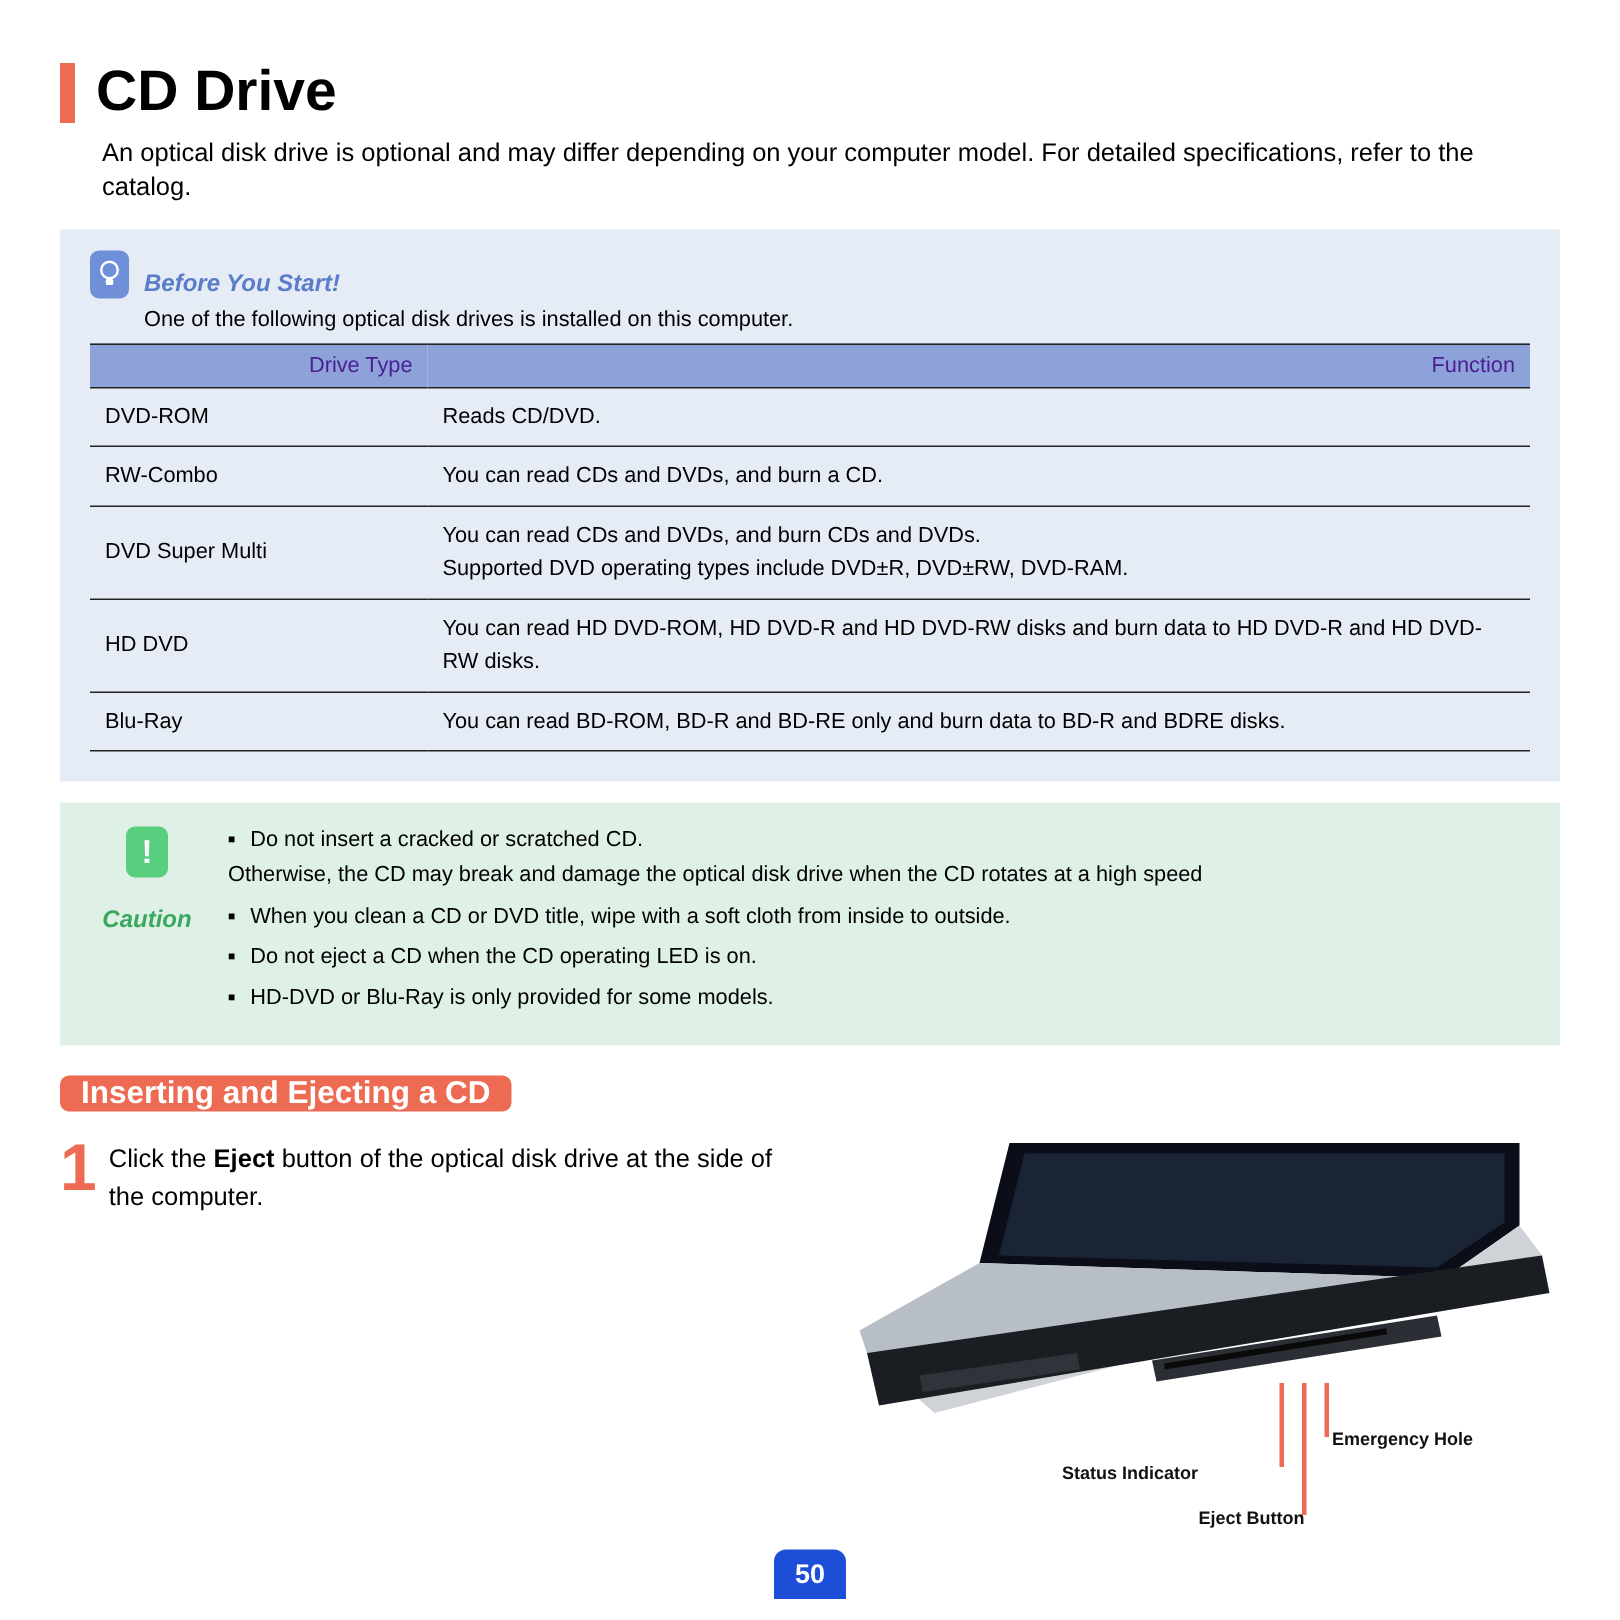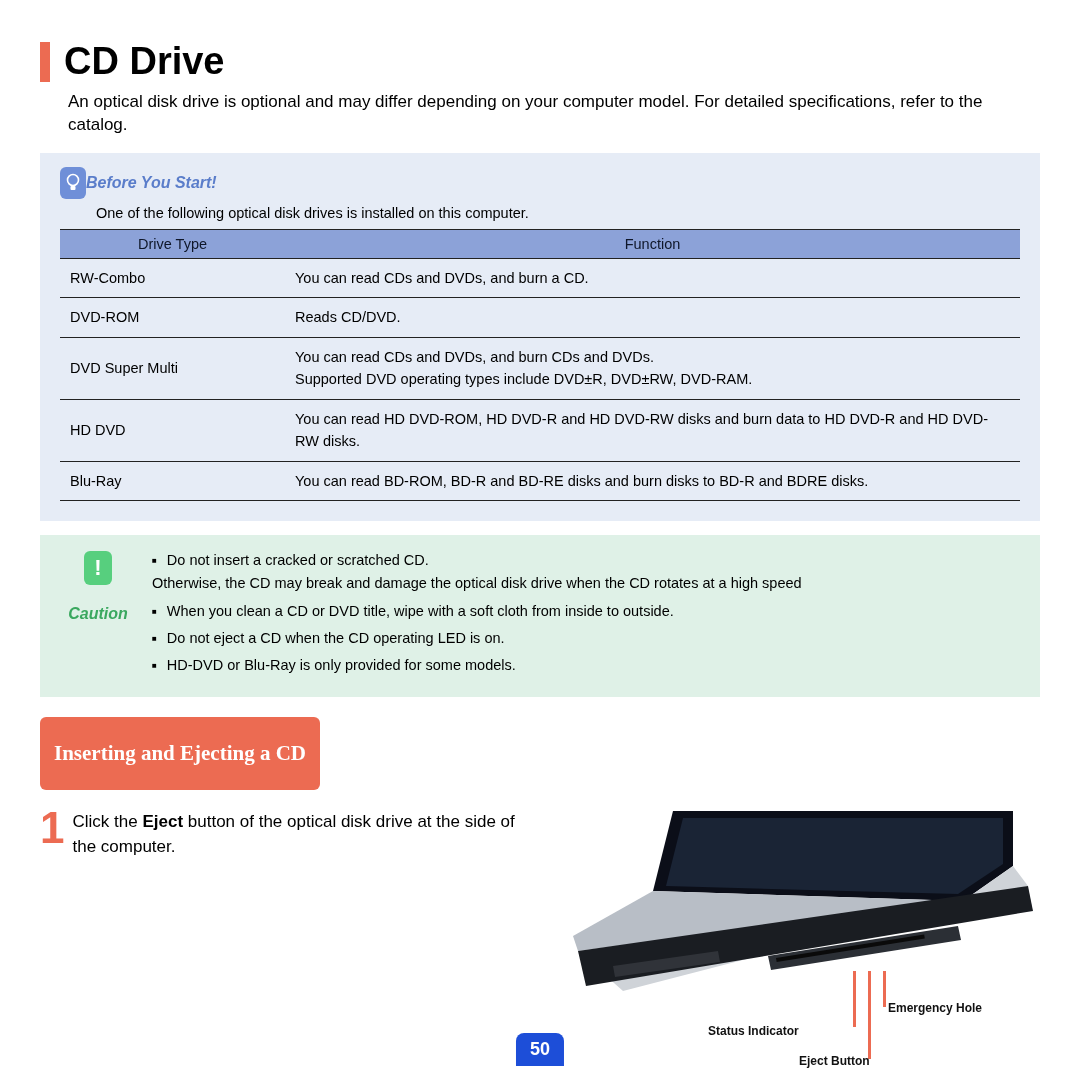--- a/index.html
+++ b/index.html
@@ -14,31 +14,31 @@
   .title-row { display: flex; align-items: center; margin-bottom: 8px; }
   .title-bar {
     width: 10px; height: 40px; background: #ec6b52; margin-right: 14px;
   }
   h1 { font-size: 38px; font-weight: bold; }
   .intro { font-size: 17px; margin: 6px 0 16px 28px; line-height: 1.35; }
 
   .info-box {
     background: #e6ecf6; padding: 14px 20px 20px 20px; margin: 0 0 14px 0;
   }
-  .info-head { display:flex; align-items:center; margin-bottom:6px; }
+  .info-head { display:flex; align-items:flex-end; gap:10px; margin-bottom:6px; }
   .bulb {
     width: 26px; height: 32px; border-radius: 6px;
     background: #6f8fd8; display:flex; align-items:center; justify-content:center;
     color:#fff; font-size:18px;
   }
   .info-title { color:#5a7dca; font-weight:bold; font-style:italic; font-size:16px; }
   .info-sub { font-size:14.5px; margin:2px 0 8px 36px; }
   table { width: 100%; border-collapse: collapse; font-size:14.5px; }
   thead th {
-    background:#8ca2d8; color:#0f172a; text-align:center; font-weight:normal;
+    background:#8ca2d8; color:#4c1d95; text-align:right; font-weight:normal;
     padding:6px 10px; border-top:1px solid #222; border-bottom:1px solid #222;
   }
   thead th:first-child { width: 225px; }
   tbody td { padding:8px 10px; border-bottom:1px solid #222; vertical-align:middle; line-height:1.55; }
   tbody td:first-child { vertical-align:middle; }
 
   .caution-box {
     background:#dff1e7; padding:14px 20px 16px 20px; display:flex; gap:16px;
   }
   .caution-left { display:flex; flex-direction:column; align-items:center; min-width:76px; padding-top:2px; }
@@ -47,21 +47,21 @@
     color:#fff; font-size:22px; font-weight:bold; display:flex;
     align-items:center; justify-content:center; margin-bottom:20px;
   }
   .caution-label { color:#3aa85f; font-weight:bold; font-style:italic; font-size:16px; }
   .caution-list { list-style:none; font-size:14.5px; line-height:1.6; }
   .caution-list li::before { content:"■"; font-size:8px; margin-right:10px; position:relative; top:-2px; }
   .caution-list li { margin-bottom:4px; }
 
   .section-badge {
     display:inline-block; background:#ec6b52; color:#fff; font-weight:bold;
-    font-size:21px; padding:24px 14px; border-radius:6px; margin:20px 0 16px 0;font-family:Liberation Serif, serif;
+    font-size:21px; padding:0 14px; border-radius:6px; margin:20px 0 16px 0;
   }
 
   .step-row { display:flex; gap:18px; }
   .step-col-left { display:flex; gap:8px; width:500px; }
   .step-num { color:#ec6b52; font-size:44px; font-weight:bold; line-height:1; }
   .step-text { font-size:17px; line-height:1.45; padding-top:4px; }
 
   .laptop-area { position:relative; width:480px; height:280px; }
   .laptop-svg { position:absolute; top:0; left:0; }
   .callouts { position:absolute; left:0; top:0; width:100%; height:100%; }
@@ -104,39 +104,39 @@
   <p class="info-sub">One of the following optical disk drives is installed on this computer.</p>
   <table>
     <thead>
       <tr>
         <th>Drive Type</th>
         <th>Function</th>
       </tr>
     </thead>
     <tbody id="drive-rows">
         <tr>
+          <td>DVD-ROM</td>
+          <td style="white-space: pre-line;">Reads CD/DVD.</td>
+        </tr>
+        <tr>
           <td>RW-Combo</td>
           <td style="white-space: pre-line;">You can read CDs and DVDs, and burn a CD.</td>
-        </tr>
-        <tr>
-          <td>DVD-ROM</td>
-          <td style="white-space: pre-line;">Reads CD/DVD.</td>
         </tr>
         <tr>
           <td>DVD Super Multi</td>
           <td style="white-space: pre-line;">You can read CDs and DVDs, and burn CDs and DVDs.
 Supported DVD operating types include DVD±R, DVD±RW, DVD-RAM.</td>
         </tr>
         <tr>
           <td>HD DVD</td>
           <td style="white-space: pre-line;">You can read HD DVD-ROM, HD DVD-R and HD DVD-RW disks and burn data to HD DVD-R and HD DVD-RW disks.</td>
         </tr>
         <tr>
           <td>Blu-Ray</td>
-          <td style="white-space: pre-line;">You can read BD-ROM, BD-R and BD-RE disks and burn disks to BD-R and BDRE disks.</td>
+          <td style="white-space: pre-line;">You can read BD-ROM, BD-R and BD-RE only and burn data to BD-R and BDRE disks.</td>
         </tr>
       </tbody>
   </table>
 </div>
 
 <div class="caution-box">
   <div class="caution-left">
     <div class="exclaim">!</div>
     <span class="caution-label">Caution</span>
   </div>

